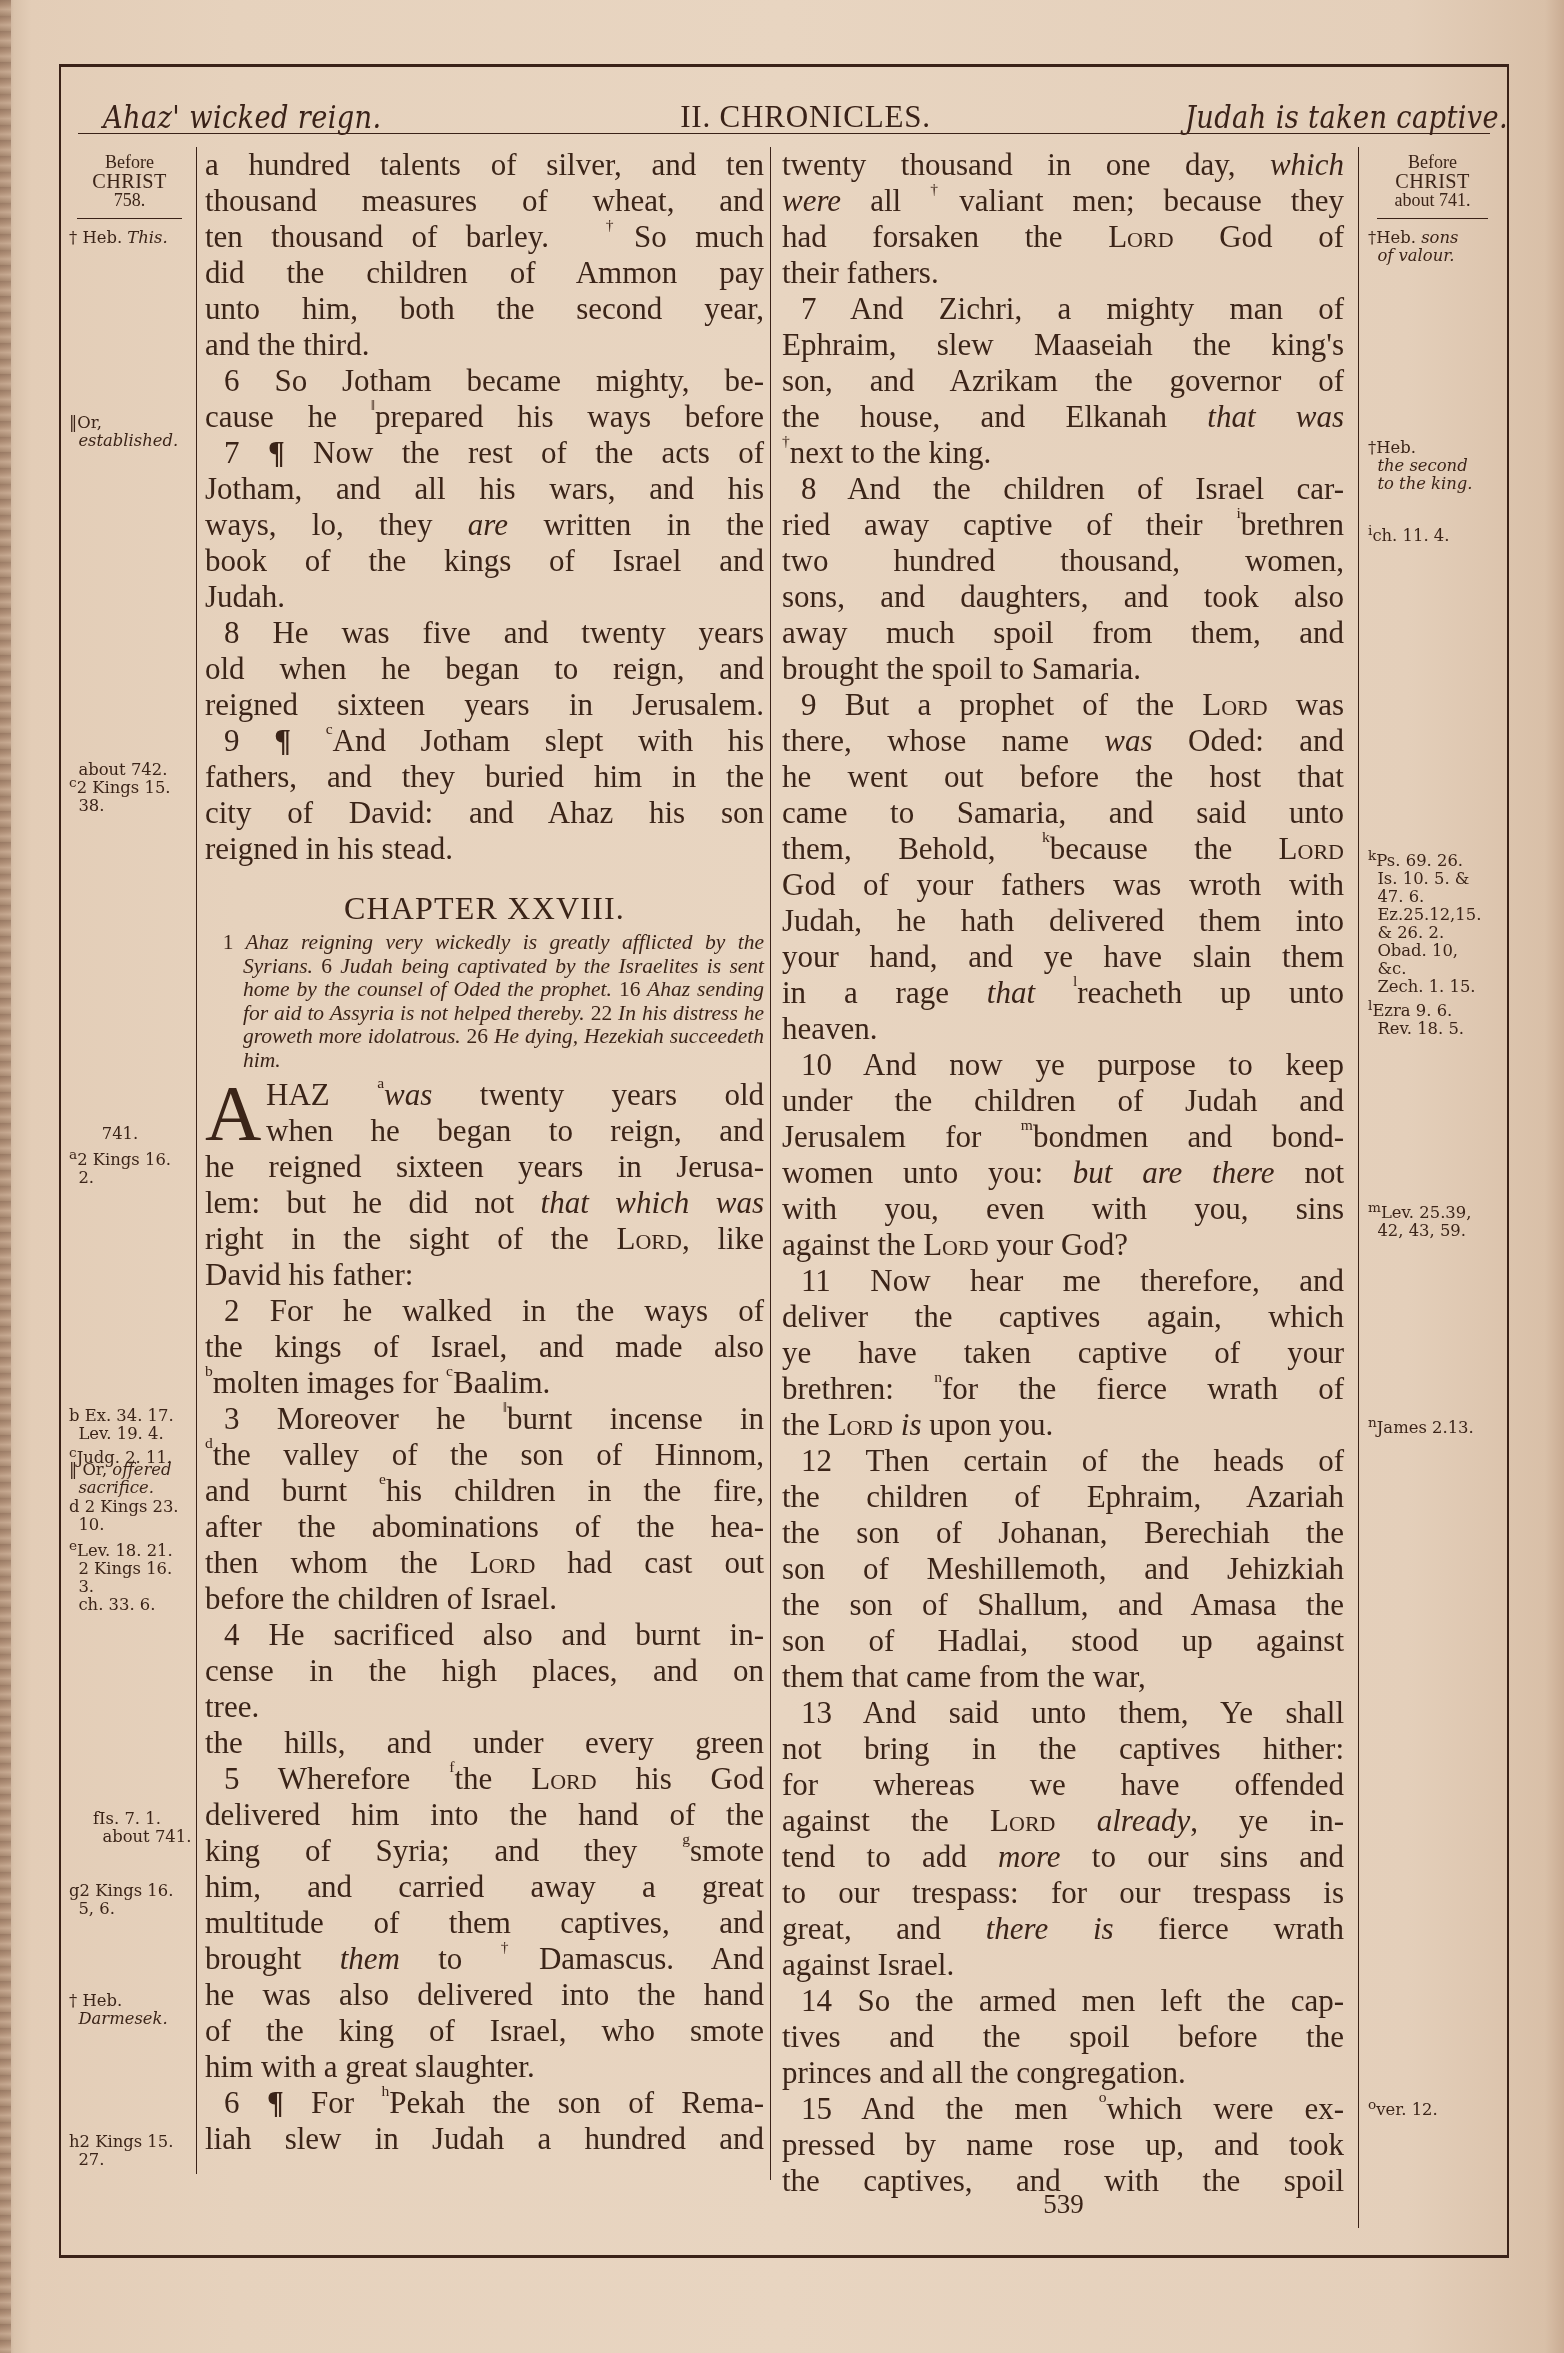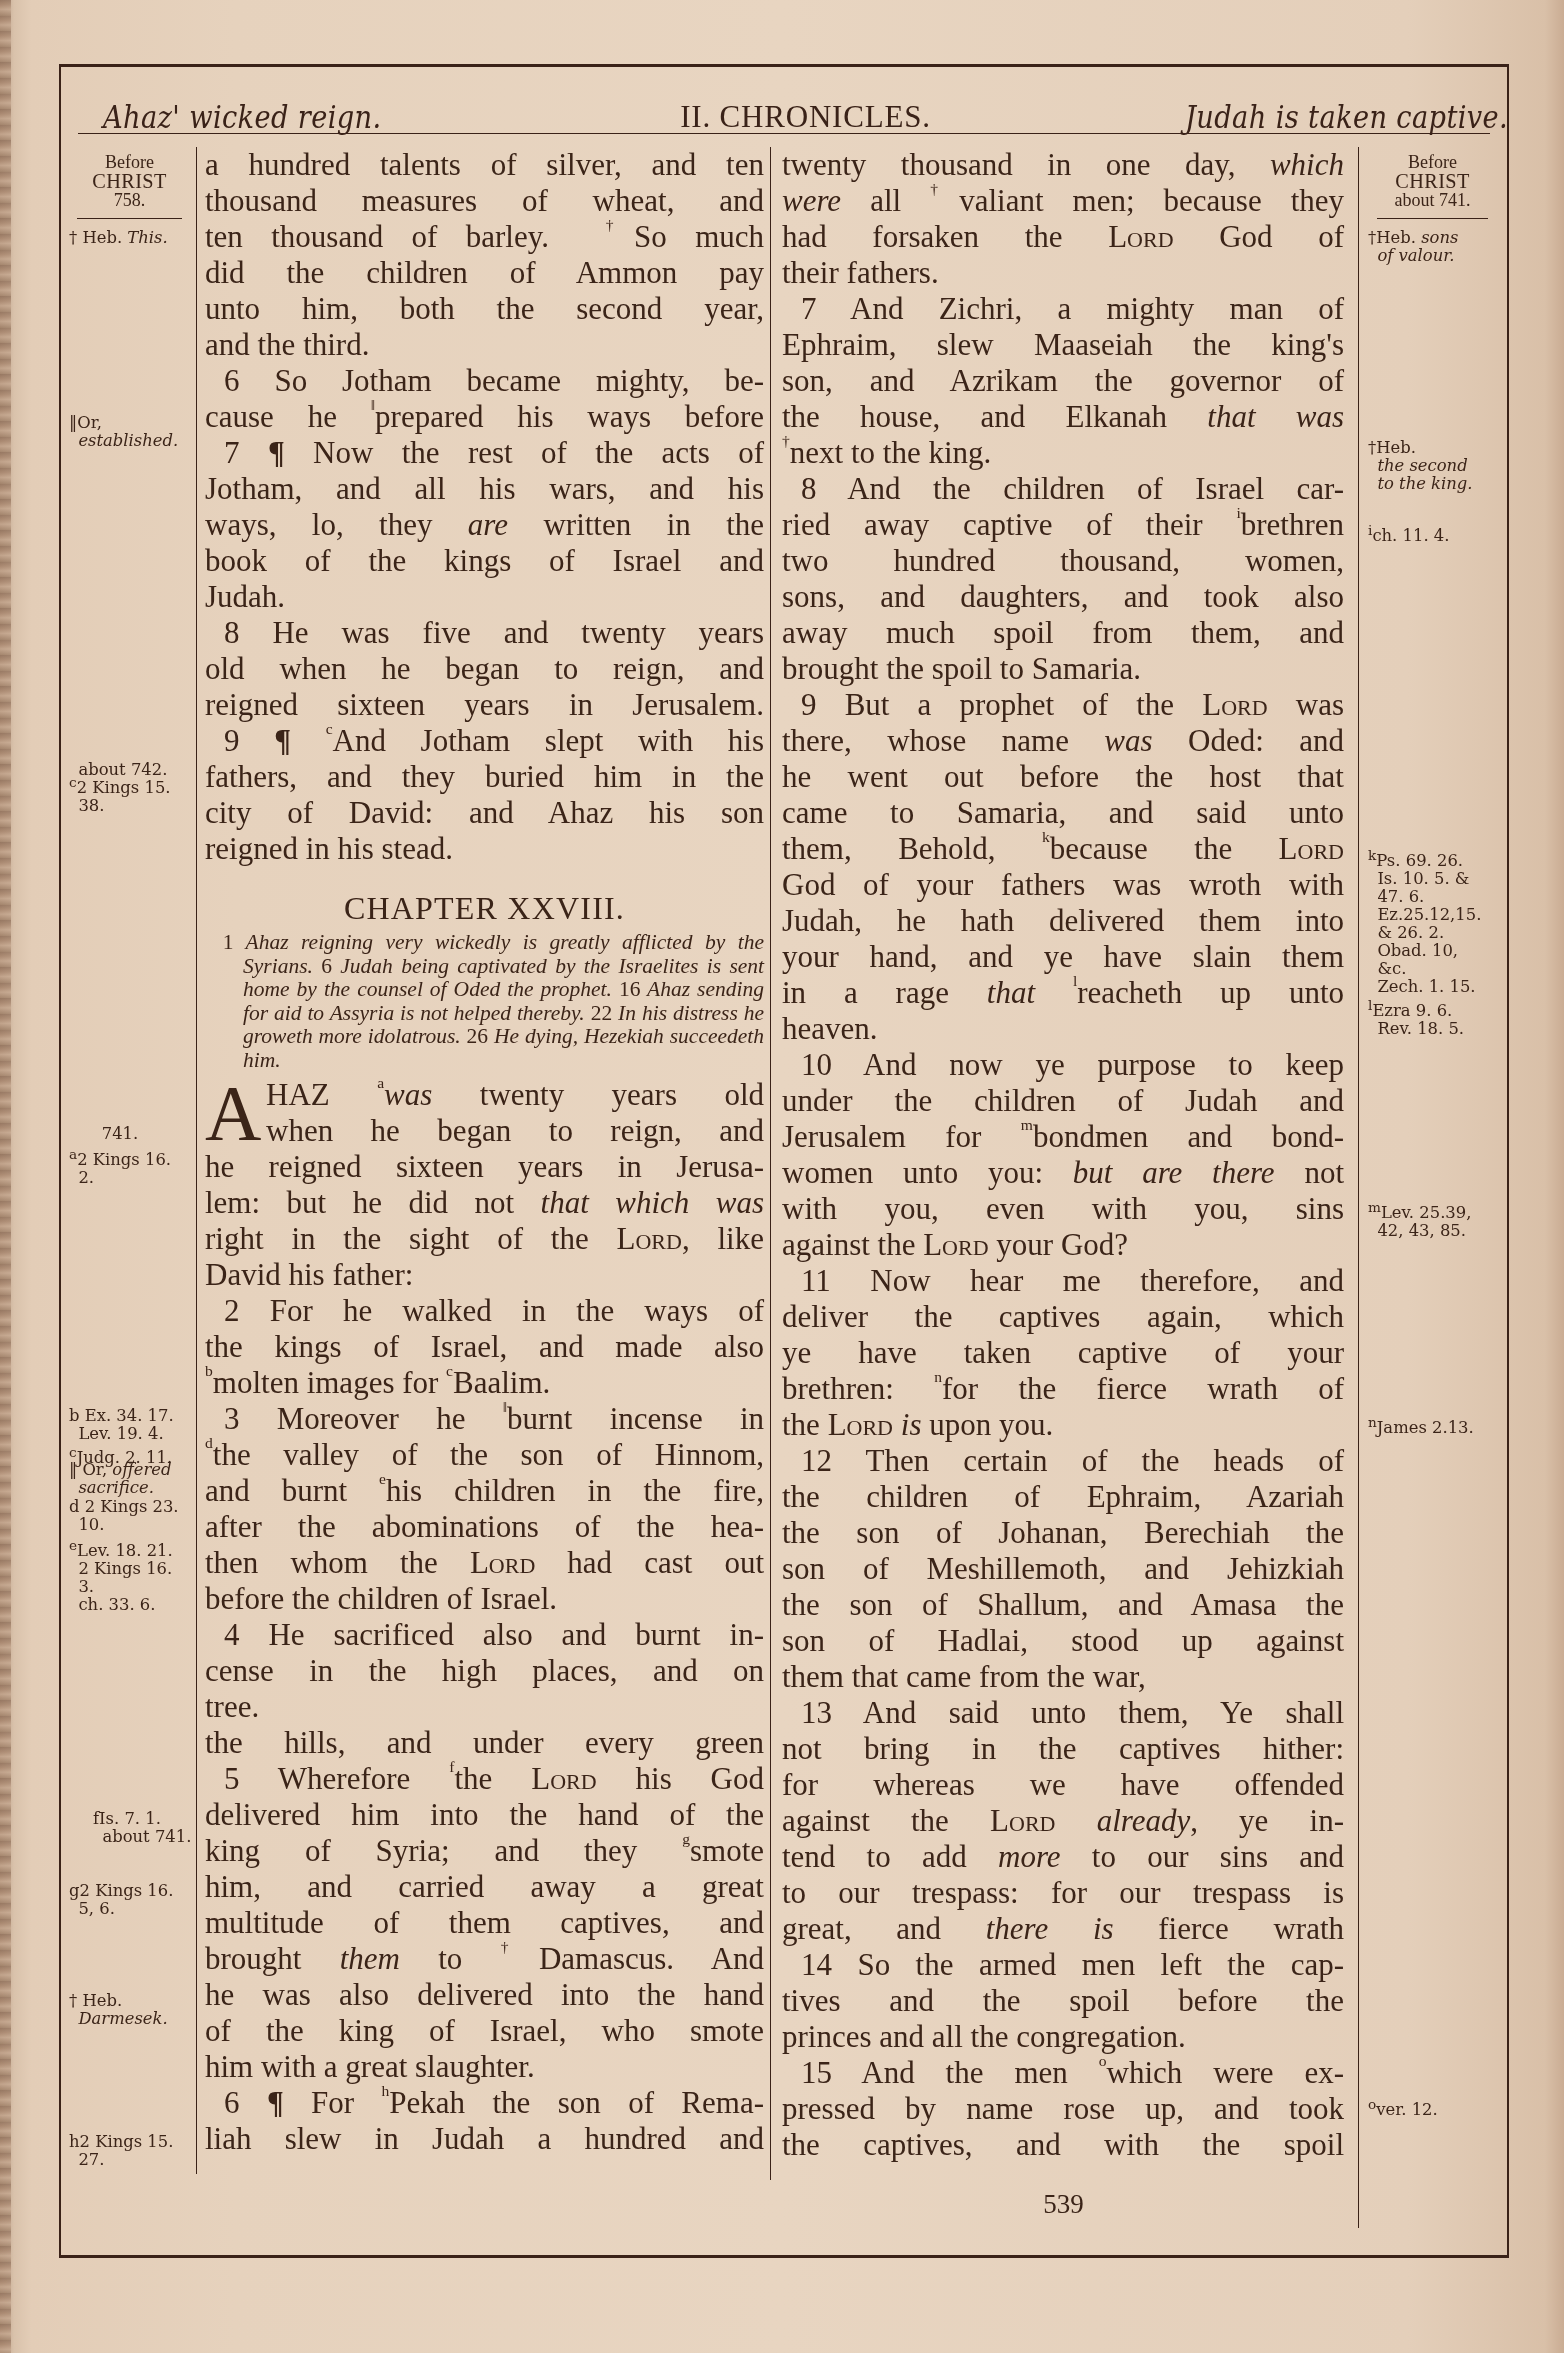--- a/index.html
+++ b/index.html
@@ -237,20 +237,21 @@
   <span class="line">son of Hadlai, stood up against</span>
   <span class="line last">them that came from the war,</span>
 
   <span class="line ind"><span>13</span> <span>And said unto them, Ye shall</span></span>
   <span class="line">not bring in the captives hither:</span>
   <span class="line">for whereas we have offended</span>
   <span class="line"><span>against the</span> <span class="sc">Lord</span> <span class="it">already</span><span>, ye in-</span></span>
   <span class="line"><span>tend to add</span> <span class="it">more</span> <span>to our sins and</span></span>
   <span class="line">to our trespass: for our trespass is</span>
   <span class="line"><span>great, and</span> <span class="it">there is</span> <span>fierce wrath</span></span>
+  <span class="line last">against Israel.</span>
 
   <span class="line ind"><span>14</span> <span>So the armed men left the cap-</span></span>
   <span class="line">tives and the spoil before the</span>
   <span class="line last">princes and all the congregation.</span>
 
   <span class="line ind"><span>15</span> <span>And the men</span> <sup class="ref">o</sup><span>which were ex-</span></span>
   <span class="line">pressed by name rose up, and took</span>
   <span class="line">the captives, and with the spoil</span>
 </div>
 
@@ -268,19 +269,19 @@
     <sup>k</sup><span>Ps. 69. 26.</span>
     <span class="sub">Is. 10. 5. &amp;</span>
     <span class="sub">47. 6.</span>
     <span class="sub">Ez.25.12,15.</span>
     <span class="sub">&amp; 26. 2.</span>
     <span class="sub">Obad. 10,</span>
     <span class="sub">&amp;c.</span>
     <span class="sub">Zech. 1. 15.</span>
   </div>
   <div class="mnote" style="top:843px;"><sup>l</sup><span>Ezra 9. 6.</span><span class="sub">Rev. 18. 5.</span></div>
-  <div class="mnote" style="top:1045px;"><sup>m</sup><span>Lev. 25.39,</span><span class="sub">42, 43, 85.</span></div>
+  <div class="mnote" style="top:1045px;"><sup>m</sup><span>Lev. 25.39,</span><span class="sub">42, 43, 59.</span></div>
   <div class="mnote" style="top:1260px;"><sup>n</sup><span>James 2.13.</span></div>
   <div class="mnote" style="top:1942px;"><sup>o</sup><span>ver. 12.</span></div>
 </div>
 
 <div class="page-num">539</div>
 
 
 </body></html>

